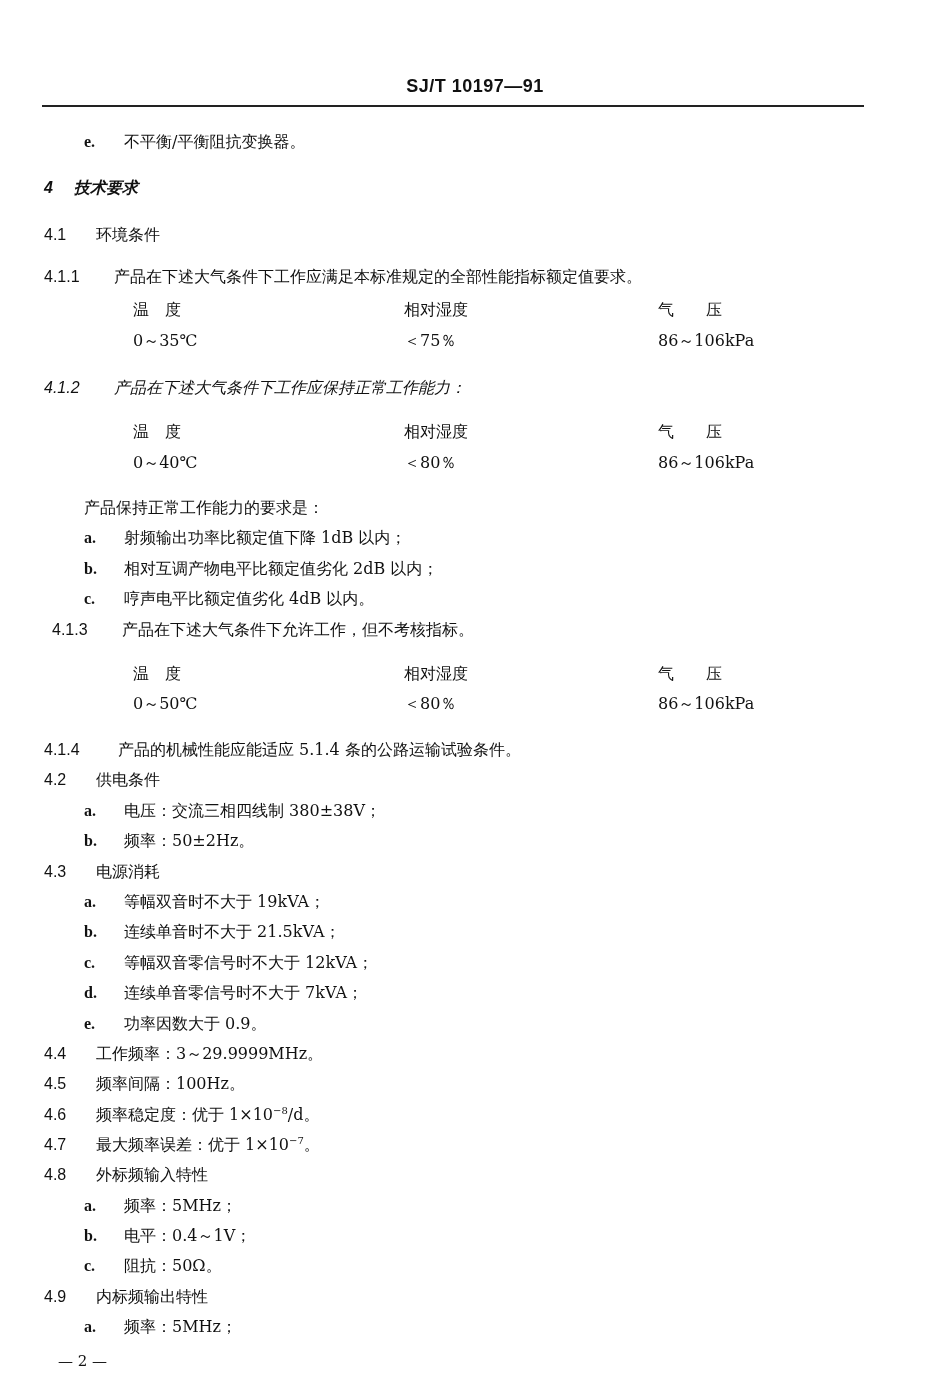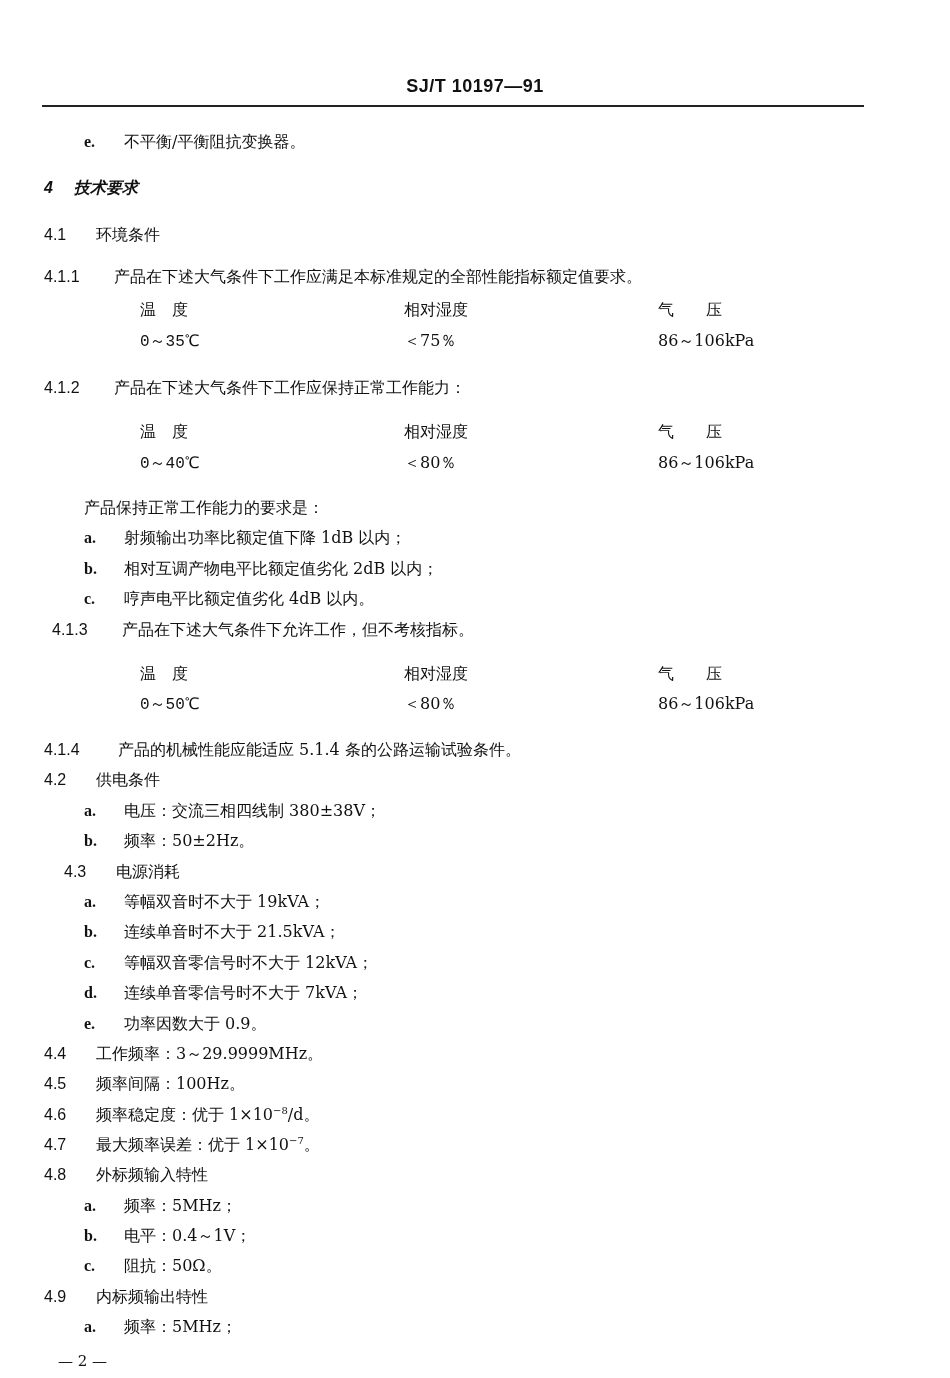--- a/index.html
+++ b/index.html
@@ -5,21 +5,21 @@
   html, body { margin:0; padding:0; }
   body { width:950px; height:1378px; background:#ffffff; position:relative; overflow:hidden;
          font-family:"DejaVu Serif","Liberation Serif",serif; color:#111; font-size:16px; }
   .abs { position:absolute; white-space:nowrap; }
   .header { top:76px; left:0; width:950px; text-align:center; font-family:"Liberation Sans","DejaVu Sans",sans-serif; font-weight:bold; font-size:18px; letter-spacing:0.5px; }
   .rule { position:absolute; top:105px; left:42px; width:822px; height:2px; background:#222; }
   .num { display:inline-block; width:46px; font-family:"Liberation Sans","DejaVu Sans",sans-serif; }
   .lbl { display:inline-block; width:40px; font-weight:bold; font-family:"Liberation Serif",serif; }
   .bold { font-weight:bold;font-style:italic; }
   .tbl-h, .tbl-v { position:absolute; white-space:nowrap; }
-  .c1 { left:140px;font-family:Liberation Mono, monospace; } .c2 { left:404px; } .c3 { left:658px; }
+  .c1 { left:133px; } .c2 { left:404px; } .c3 { left:658px; }
 </style>
 </head>
 <body>
 
 <div class="abs header">SJ/T 10197—91</div>
 <div class="rule"></div>
 
 <div class="abs" style="top:132px;left:84px;">
   <span class="lbl">e.</span><span>不平衡/平衡阻抗变换器。</span>
 </div>
@@ -35,21 +35,21 @@
 <div class="abs" style="top:255px;left:44px;margin-top:12px;">
   <span class="num" style="width:70px">4.1.1</span><span>产品在下述大气条件下工作应满足本标准规定的全部性能指标额定值要求。</span>
 </div>
 <div class="tbl-h c1" style="top:300px">温　度</div>
 <div class="tbl-h c2" style="top:300px">相对湿度</div>
 <div class="tbl-h c3" style="top:300px">气　　压</div>
 <div class="tbl-v c1" style="top:331px">0～35℃</div>
 <div class="tbl-v c2" style="top:331px">＜75％</div>
 <div class="tbl-v c3" style="top:331px">86～106kPa</div>
 
-<div class="abs" style="top:378px;left:44px;">
+<div class="abs" style="top:378px;left:44px;font-style:italic;">
   <span class="num" style="width:70px">4.1.2</span><span>产品在下述大气条件下工作应保持正常工作能力：</span>
 </div>
 <div class="tbl-h c1" style="top:422px">温　度</div>
 <div class="tbl-h c2" style="top:422px">相对湿度</div>
 <div class="tbl-h c3" style="top:422px">气　　压</div>
 <div class="tbl-v c1" style="top:453px">0～40℃</div>
 <div class="tbl-v c2" style="top:453px">＜80％</div>
 <div class="tbl-v c3" style="top:453px">86～106kPa</div>
 
 <div class="abs" style="top:498px;left:84px;">产品保持正常工作能力的要求是：</div>
@@ -80,21 +80,21 @@
 <div class="abs" style="top:770px;left:44px;">
   <span class="num" style="width:52px">4.2</span><span>供电条件</span>
 </div>
 <div class="abs" style="top:801px;left:84px;">
   <span class="lbl">a.</span><span>电压：交流三相四线制 380±38V；</span>
 </div>
 <div class="abs" style="top:831px;left:84px;">
   <span class="lbl">b.</span><span>频率：50±2Hz。</span>
 </div>
 
-<div class="abs" style="top:862px;left:44px;margin-left:20px;">
+<div class="abs" style="top:862px;left:44px;">
   <span class="num" style="width:52px">4.3</span><span>电源消耗</span>
 </div>
 <div class="abs" style="top:892px;left:84px;">
   <span class="lbl">a.</span><span>等幅双音时不大于 19kVA；</span>
 </div>
 <div class="abs" style="top:922px;left:84px;">
   <span class="lbl">b.</span><span>连续单音时不大于 21.5kVA；</span>
 </div>
 <div class="abs" style="top:953px;left:84px;">
   <span class="lbl">c.</span><span>等幅双音零信号时不大于 12kVA；</span>

